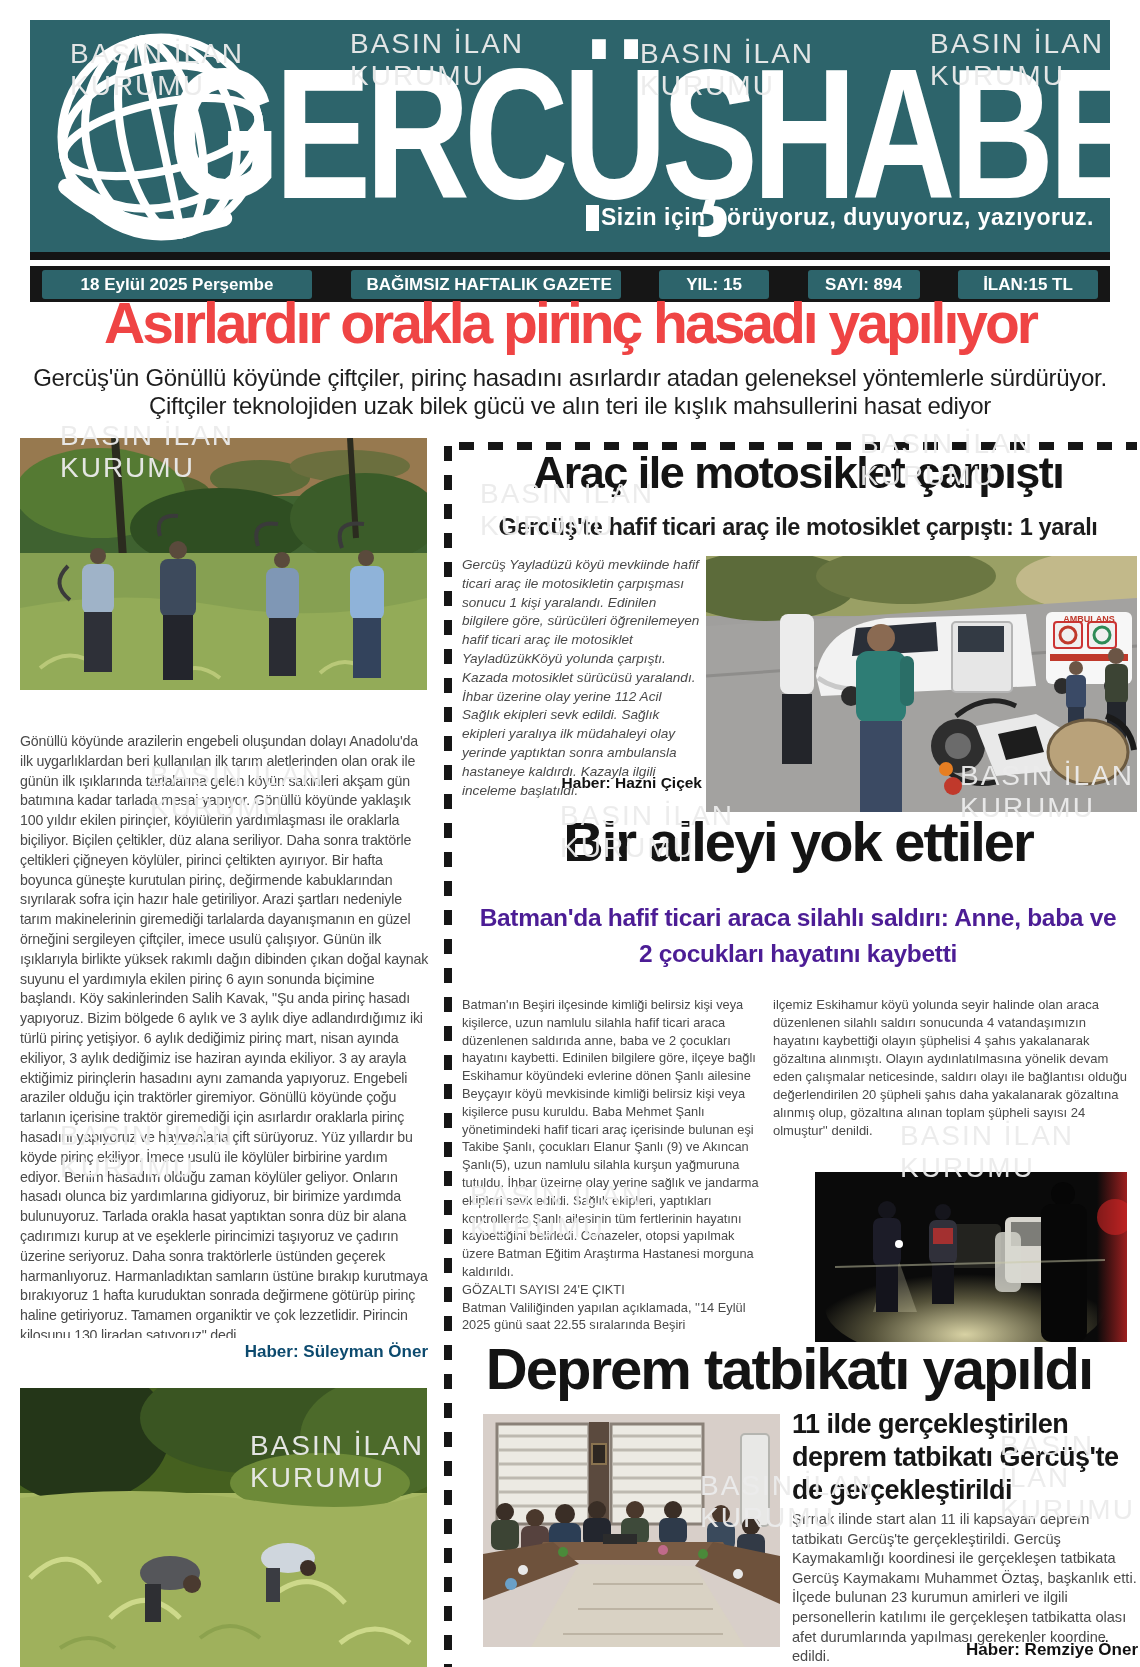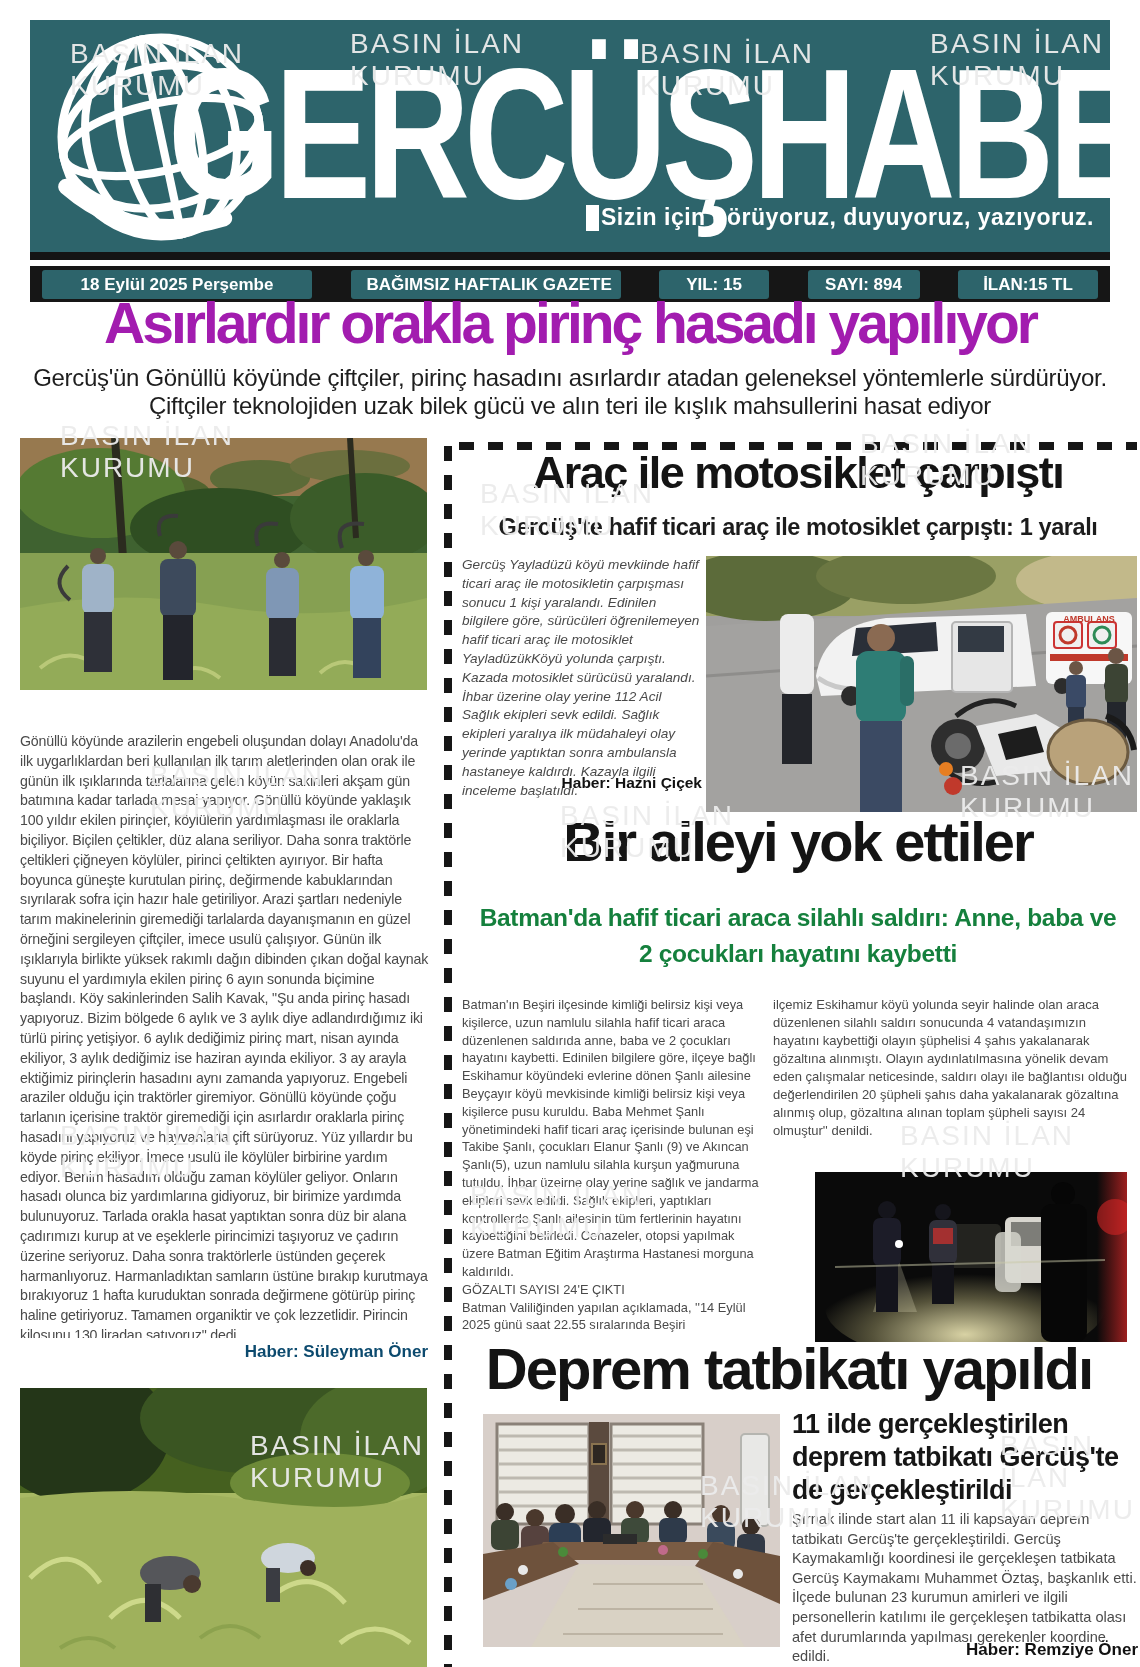--- a/index.html
+++ b/index.html
@@ -28,30 +28,30 @@
   .tag-block{display:inline-block;width:13px;height:26px;background:#fff;}
   .mast-shadow{position:absolute;left:30px;top:252px;width:1080px;height:8px;background:#141414;}
   
   .infobar{position:absolute;left:30px;top:266px;width:1080px;height:36px;background:#161616;
            display:flex;align-items:center;justify-content:space-between;padding:11px 12px;box-sizing:border-box;}
   .info-box{background:#2d646b;color:#fff;font-weight:bold;font-size:17px;height:29px;
             line-height:29px;text-align:center;border-radius:3px;padding:0 16px;white-space:nowrap;}
   .ib-date{width:238px}.ib-type{width:238px}.ib-year{width:78px}.ib-issue{width:80px}.ib-price{width:108px}
   
   .lead-headline{position:absolute;left:0;top:294px;width:1140px;margin:0;text-align:center;
-                 font-size:57px;font-weight:800;letter-spacing:-3px;color:#a21caf;line-height:1.05;}
+                 font-size:57px;font-weight:800;letter-spacing:-3px;color:#ef4444;line-height:1.05;}
   .lead-subhead{position:absolute;left:20px;top:364px;width:1100px;text-align:center;
                 font-size:24px;font-weight:normal;color:#1e1e1e;line-height:1.18;letter-spacing:-.3px;}
   .h2{position:absolute;margin:0;text-align:center;font-weight:800;color:#141414;line-height:1;}
   .crash-h{left:458px;top:450px;width:680px;font-size:45px;letter-spacing:-1.5px;}
   .crash-sub{position:absolute;left:458px;top:514px;width:680px;text-align:center;
              font-size:23.5px;font-weight:bold;color:#1c1c1c;letter-spacing:-.4px;}
   .family-h{left:458px;top:814px;width:680px;font-size:56px;letter-spacing:-2px;}
   .family-sub{position:absolute;left:470px;top:900px;width:656px;text-align:center;
-              font-size:24.5px;font-weight:bold;color:#15803d;line-height:1.45;letter-spacing:-.3px;}
+              font-size:24.5px;font-weight:bold;color:#4c1d95;line-height:1.45;letter-spacing:-.3px;}
   .quake-h{left:440px;top:1340px;width:698px;font-size:58px;letter-spacing:-2px;}
   .quake-sub{position:absolute;left:792px;top:1408px;width:348px;font-size:27px;line-height:33px;
              font-weight:800;color:#161616;letter-spacing:-.5px;}
   
   .bodytext{color:#4a4a4a;text-align:left;}
   .lead-body{position:absolute;left:20px;top:732px;width:410px;height:606px;overflow:hidden;
              font-size:14.2px;line-height:19.8px;letter-spacing:-.2px;}
   .lead-byline{position:absolute;left:20px;top:1342px;width:408px;text-align:right;
                font-weight:bold;font-size:17px;color:#0c4a6e;}
   .crash-body{position:absolute;left:462px;top:556px;width:240px;font-size:13.6px;line-height:18.8px;font-style:italic;}

